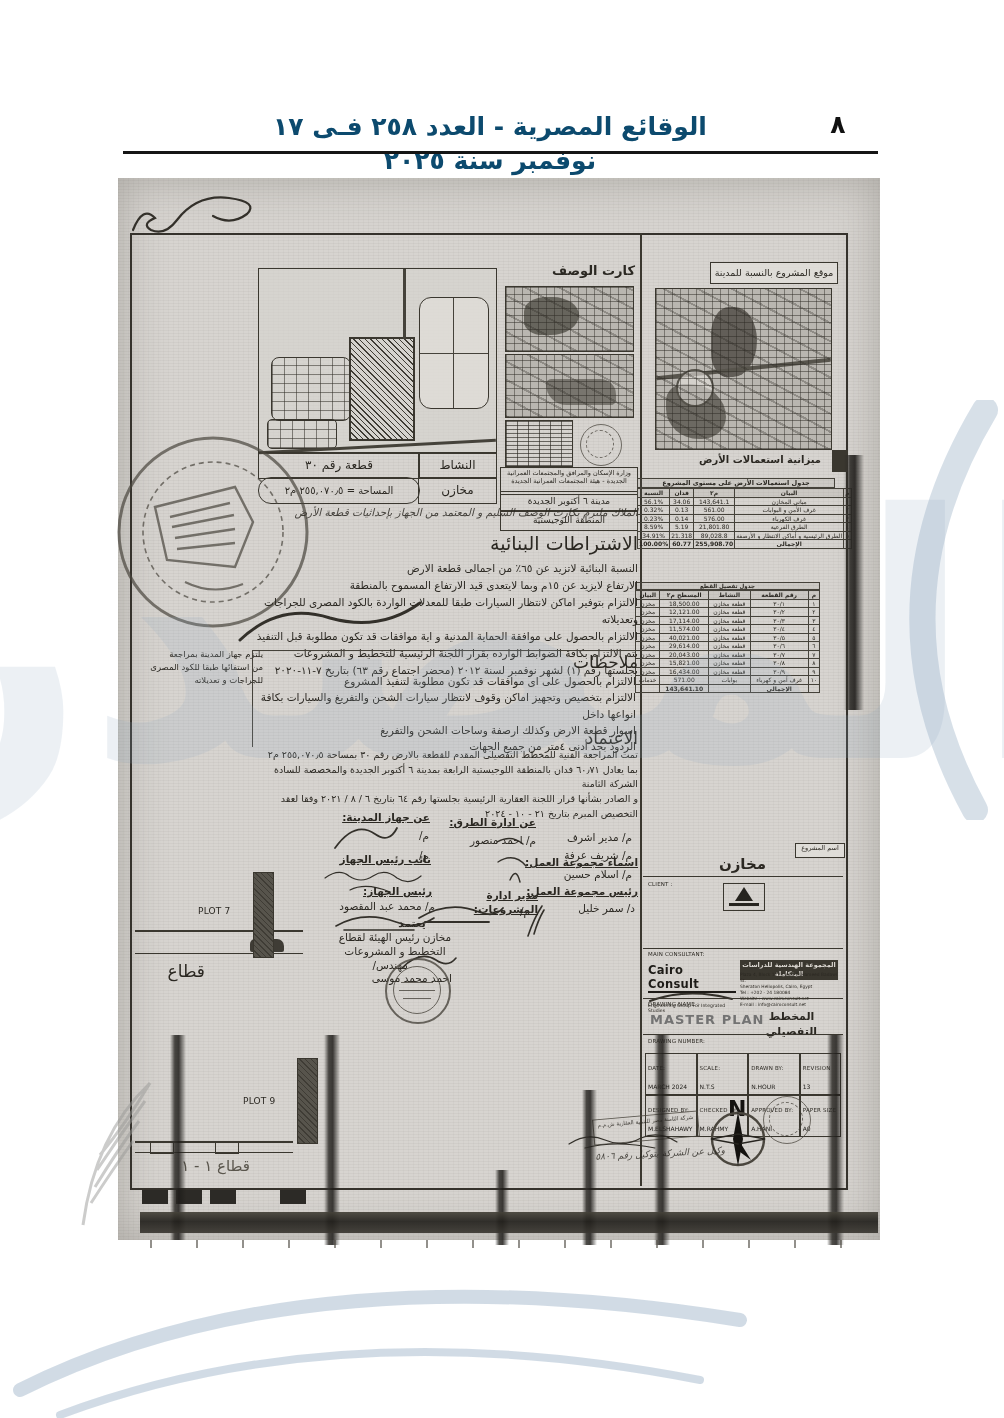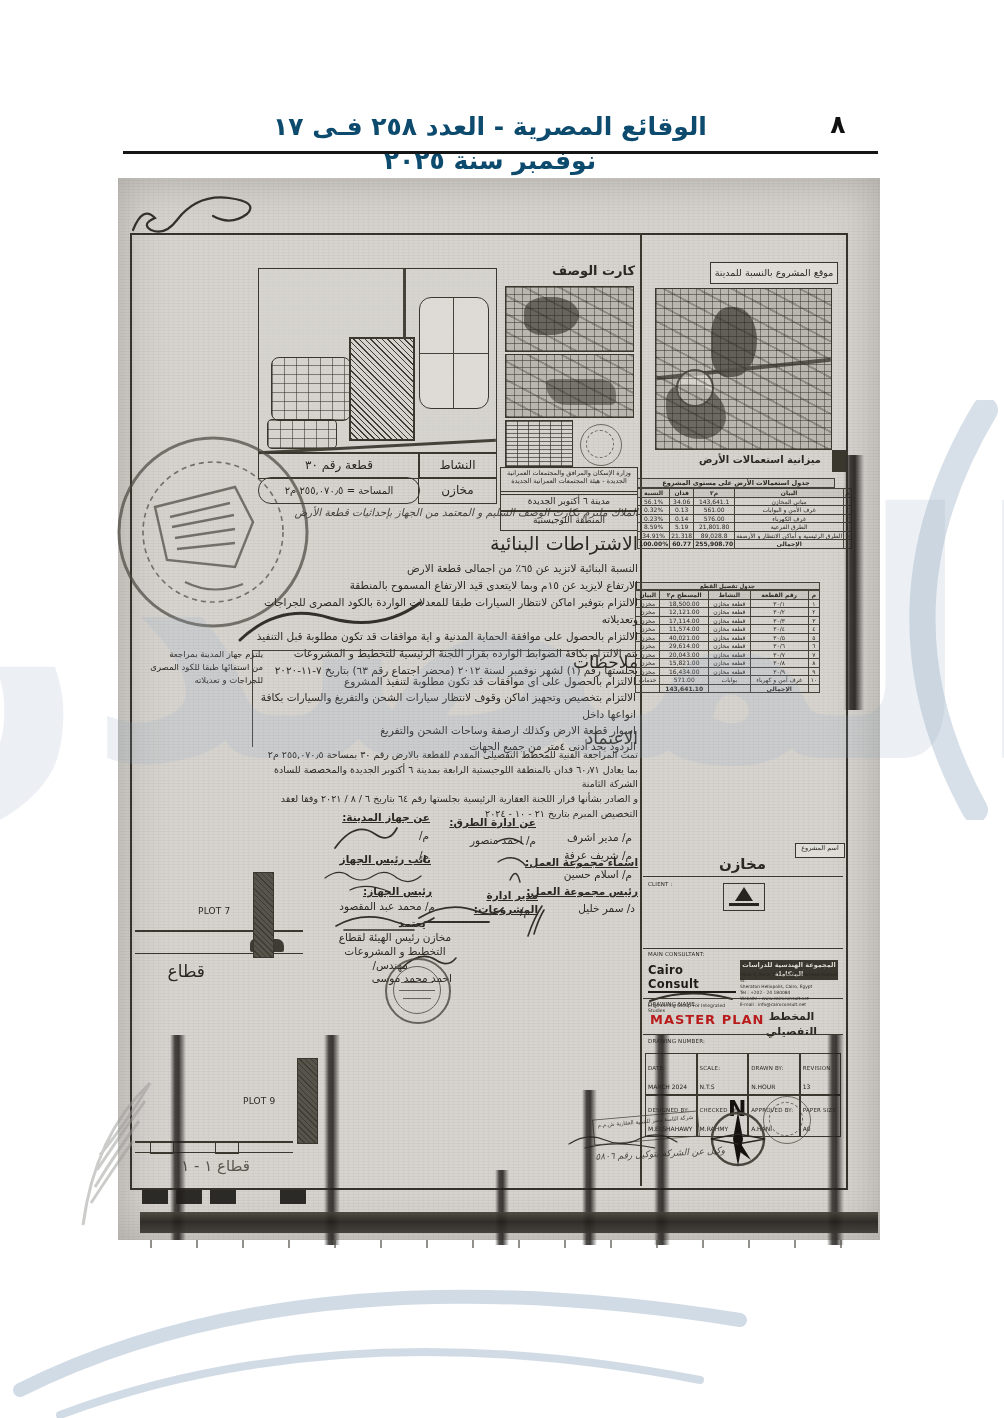--- a/index.html
+++ b/index.html
@@ -400,21 +400,21 @@
   <div class="abs" style="left:740px;top:972px;width:98px;font-size:4.4px;line-height:1.35;color:#2b2822;">
       <div>Plaza 4, Block 1123, Abd El Hameed Badawi St.</div>
       <div>Sheraton Heliopolis, Cairo, Egypt</div>
       <div>Tel : +202 - 24 180084</div>
       <div>Website : www.cairoconsult.net</div>
       <div>E-mail : info@cairoconsult.net</div>
     </div>
   <div class="abs" style="left:643px;top:998px;width:200px;height:1.4px;background:#3a372f;"></div>
 
   <div class="abs lbl-en" style="left:648px;top:1001px;">DRAWING NAME :</div>
-  <div class="abs" style="left:650px;top:1012px;font-size:13px;font-weight:bold;letter-spacing:1px;color:#b91c1c;">MASTER PLAN</div>
+  <div class="abs" style="left:650px;top:1012px;font-size:13px;font-weight:bold;letter-spacing:1px;color:#737373;">MASTER PLAN</div>
   <div class="abs ar tx" style="left:745px;top:1010px;width:93px;font-size:11px;font-weight:bold;text-align:center;">المخطط التفصيلي</div>
   <div class="abs" style="left:643px;top:1034px;width:200px;height:1.4px;background:#3a372f;"></div>
 
   <div class="abs lbl-en" style="left:648px;top:1038px;">DRAWING NUMBER:</div>
 
   <div class="abs" style="left:645px;top:1053px;width:196px;height:40px;display:grid;grid-template-columns:1fr 1fr 1fr 0.8fr;grid-template-rows:1fr 1fr;">
     <div class="cellbox" style="padding:1px 2px;">
       <span class="lbl-en">DATE:</span><br>
       <span style="font-size:6px;">MARCH 2024</span></div>
     <div class="cellbox" style="padding:1px 2px;">

